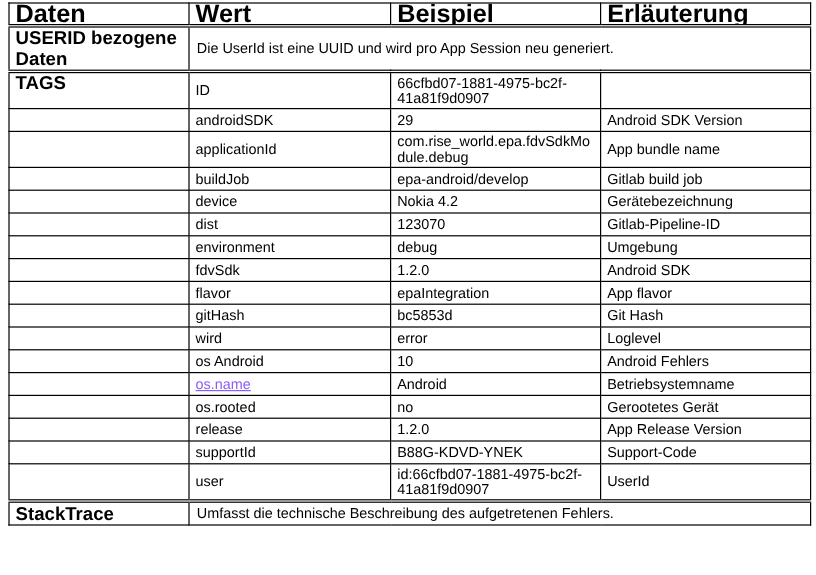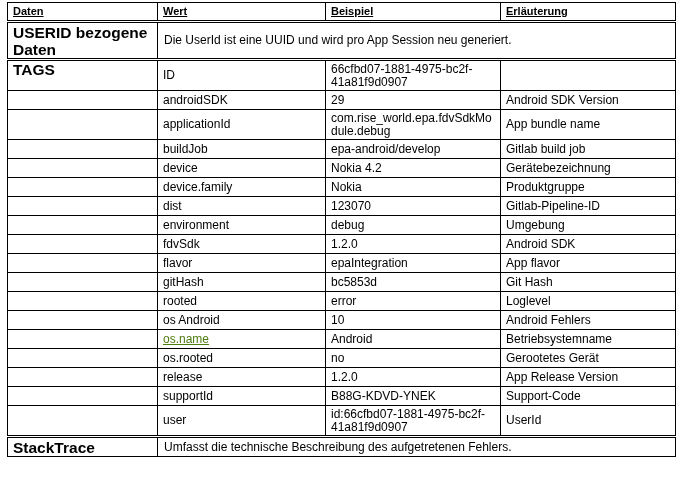--- a/index.html
+++ b/index.html
@@ -26,42 +26,41 @@
     .doc-table td {
       border: 1px solid #000;
       padding: 0 5px;
       vertical-align: middle;
       font-size: 12px;
       line-height: 13px;
       overflow: hidden;
     }
     .doc-table tr.hdr td {
       font-weight: bold;
-      font-size: 11px;
+      font-size: 21px;
       line-height: 17px;
       height: 17px;
       padding: 0 5px;
-      text-decoration: underline;
     }
     .doc-table tr.double-below td {
       border-bottom: 3px double #000;
     }
     .doc-table td.section {
       font-weight: bold;
       font-size: 15.5px;
       line-height: 17px;
       vertical-align: top;
       padding-top: 0;
     }
     .doc-table tr.row-1 td { height: 18px; }
     .doc-table tr.row-2 td { height: 29px; }
     .doc-table td.userid-section { vertical-align: top; padding-top: 1px; }
     .doc-table td.desc-span { padding-left: 6px; }
     .link {
-      color: #4d7c0f;
+      color: #8b5cf6;
       text-decoration: underline;
     }
     col.c1 { width: 150px; }
     col.c2 { width: 168px; }
     col.c3 { width: 175px; }
     col.c4 { width: 175px; }
     .stack-row td { height: 18px; }
   </style>
 </head>
 <body>
@@ -109,26 +108,20 @@
         <td>Gitlab build job</td>
       </tr>
       <tr class="row-1">
         <td></td>
         <td>device</td>
         <td>Nokia 4.2</td>
         <td>Gerätebezeichnung</td>
       </tr>
       <tr class="row-1">
         <td></td>
-        <td>device.family</td>
-        <td>Nokia</td>
-        <td>Produktgruppe</td>
-      </tr>
-      <tr class="row-1">
-        <td></td>
         <td>dist</td>
         <td>123070</td>
         <td>Gitlab-Pipeline-ID</td>
       </tr>
       <tr class="row-1">
         <td></td>
         <td>environment</td>
         <td>debug</td>
         <td>Umgebung</td>
       </tr>
@@ -145,21 +138,21 @@
         <td>App flavor</td>
       </tr>
       <tr class="row-1">
         <td></td>
         <td>gitHash</td>
         <td>bc5853d</td>
         <td>Git Hash</td>
       </tr>
       <tr class="row-1">
         <td></td>
-        <td>rooted</td>
+        <td>wird</td>
         <td>error</td>
         <td>Loglevel</td>
       </tr>
       <tr class="row-1">
         <td></td>
         <td>os Android</td>
         <td>10</td>
         <td>Android Fehlers</td>
       </tr>
       <tr class="row-1">

